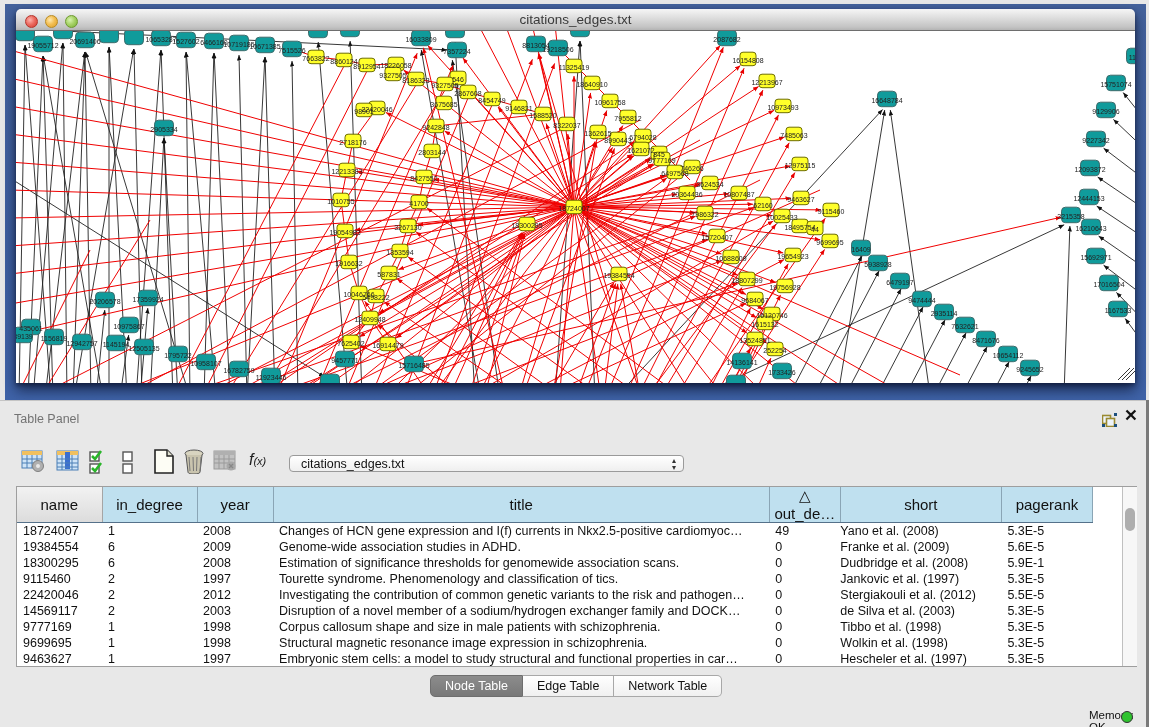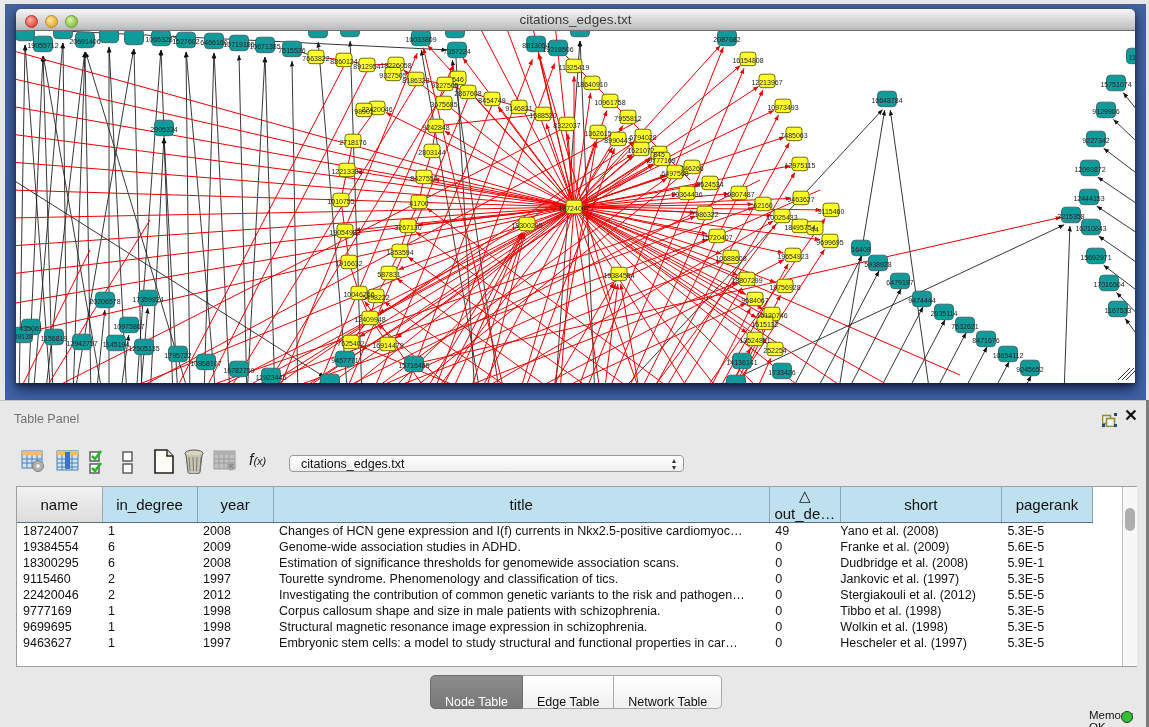--- a/index.html
+++ b/index.html
@@ -19,21 +19,21 @@
 #tablewrap{position:absolute;left:16px;top:486px;width:1121px;height:181px;background:#fff;border:1px solid #9e9e9e;border-top:1px solid #9e9e9e}
 table{border-collapse:collapse;table-layout:fixed;width:1076px;font-size:12.5px;color:#111}
 th{height:20px;font-weight:normal;font-size:15px;background:#bfe0ef;border-right:1px solid #8aa5b5;border-bottom:1px solid #55718a;text-align:center}
 th.h0{background:linear-gradient(#f2f2f2,#dcdcdc);border-right:1px solid #a5a5a5}
 td{height:16px;white-space:nowrap;overflow:hidden;padding:0 0 0 6px}
 .c0{width:85px}.c1{width:95px}.c2{width:76px}.c3{width:496px}.c4{width:71px}.c5{width:161px}.c6{width:91px}
 td.c5{padding:0}
 #vsb{position:absolute;left:1105px;top:0px;width:15px;height:179px;background:#f7f7f7;border-left:1px solid #c0c0c0}
 #vth{position:absolute;left:2px;top:21px;width:10px;height:23px;background:#aeaeae;border-radius:5px}
 #tabs{position:absolute;left:430px;top:675px;height:22px;display:flex;font-size:12.5px}
-.tab{height:22px;line-height:21px;padding:16px 14px;background:linear-gradient(#fff,#f0f0f0);border:1px solid #a8a8a8;border-left:none;color:#111}
+.tab{height:22px;line-height:21px;padding:0 14px;background:linear-gradient(#fff,#f0f0f0);border:1px solid #a8a8a8;border-left:none;color:#111}
 .tab.first{border-left:1px solid #a8a8a8;border-radius:5px 0 0 5px;background:linear-gradient(#8c8c8c,#787878);color:#fff;border-color:#6e6e6e}
 .tab.last{border-radius:0 5px 5px 0}
 #mem{position:absolute;left:1089px;top:709px;font-size:11.5px;color:#111}
 #memdot{position:absolute;left:1121px;top:711px;width:12px;height:12px;border-radius:50%;background:#2fc32f;border:1px solid #333}
 #redge{position:absolute;left:1146px;top:400px;width:3px;height:327px;background:#7a7a7a}
 .icn{position:absolute;top:449px}
 </style></head><body>
 <div id="bluebg"></div>
 <div id="win">
   <div id="titlebar">
@@ -671,20 +671,29 @@
 <tr>
           <td class="c0">22420046</td>
           <td class="c1">2</td>
           <td class="c2">2012</td>
           <td class="c3">Investigating the contribution of common genetic variants to the risk and pathogen…</td>
           <td class="c4">0</td>
           <td class="c5">Stergiakouli et al. (2012)</td>
           <td class="c6">5.5E-5</td>
         </tr>
 <tr>
+          <td class="c0">14569117</td>
+          <td class="c1">2</td>
+          <td class="c2">2003</td>
+          <td class="c3">Disruption of a novel member of a sodium/hydrogen exchanger family and DOCK…</td>
+          <td class="c4">0</td>
+          <td class="c5">de Silva et al. (2003)</td>
+          <td class="c6">5.3E-5</td>
+        </tr>
+<tr>
           <td class="c0">9777169</td>
           <td class="c1">1</td>
           <td class="c2">1998</td>
           <td class="c3">Corpus callosum shape and size in male patients with schizophrenia.</td>
           <td class="c4">0</td>
           <td class="c5">Tibbo et al. (1998)</td>
           <td class="c6">5.3E-5</td>
         </tr>
 <tr>
           <td class="c0">9699695</td>

